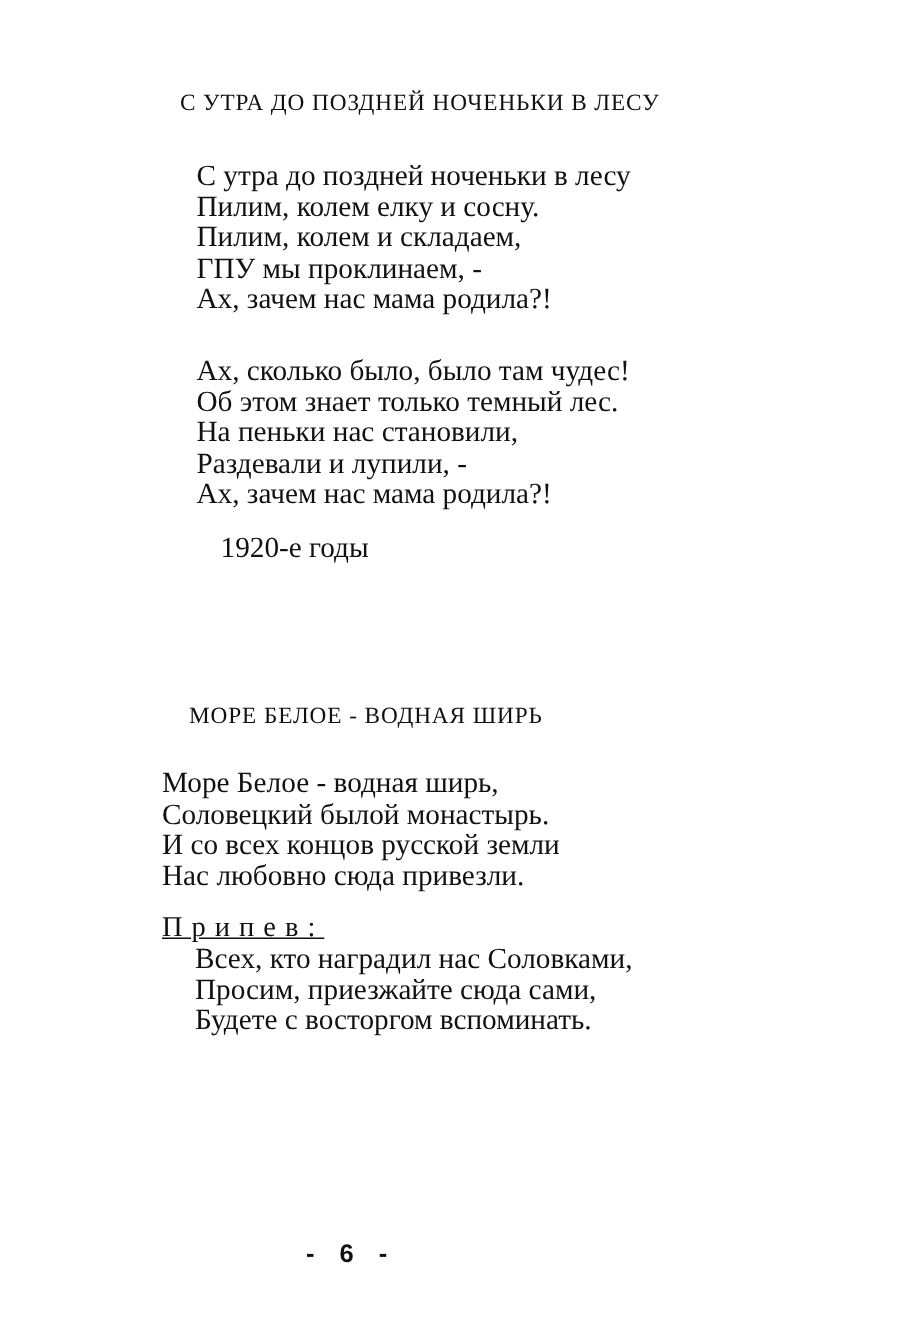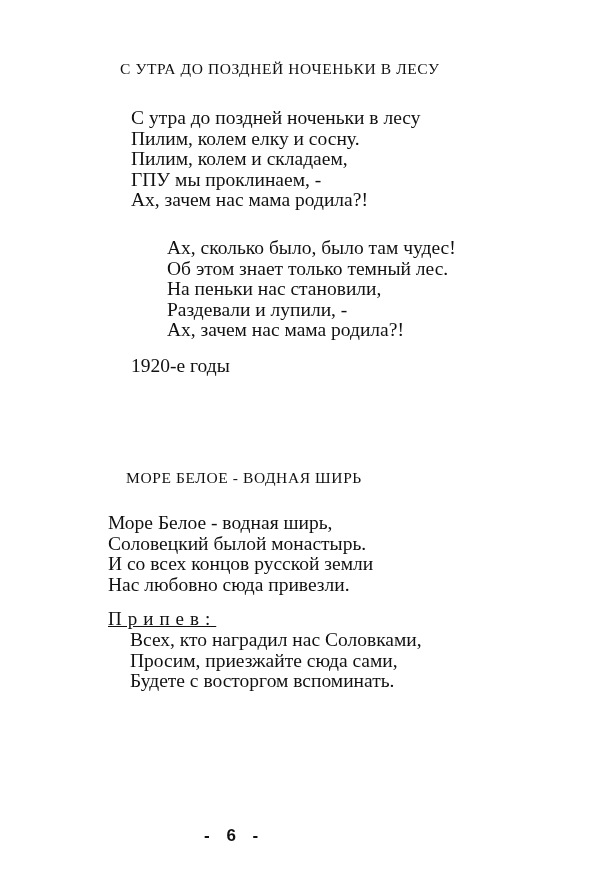--- a/index.html
+++ b/index.html
@@ -1,38 +1,38 @@
 <!DOCTYPE html>
 <html><head>
   <meta charset="utf-8">
   <style>
     html, body { margin: 0; padding: 0; background: #ffffff; }
     body { width: 600px; height: 882px; position: relative; overflow: hidden;
            font-family: "Liberation Serif", "DejaVu Serif", serif; color: #111; }
     .title { position: absolute; font-size: 15.5px; letter-spacing: 0.6px; text-transform: uppercase; white-space: nowrap; }
     .stanza { position: absolute; font-size: 19.5px; line-height: 20.5px; white-space: nowrap; }
     .stanza div { margin: 0; }
-    .date { position: absolute; font-size: 19.5px; white-space: nowrap; }
+    .date { position: absolute; font-size: 19.5px; white-space: nowrap; margin-left: 16px; }
     .refrain-label { position: absolute; font-size: 19px; letter-spacing: 6px; white-space: nowrap; text-decoration: underline; }
     .pagenum { position: absolute; font-family: "Liberation Sans", "DejaVu Sans", sans-serif; font-size: 17px; font-weight: bold; letter-spacing: 6px; white-space: nowrap; }
   </style>
 </head>
 <body>
 
 <div class="title" style="left:120px; top:60px;">С утра до поздней ноченьки в лесу</div>
 
 <div class="stanza" style="left:131px; top:108px;">
   <div>С утра до поздней ноченьки в лесу</div>
   <div>Пилим, колем елку и сосну.</div>
   <div>Пилим, колем и складаем,</div>
   <div>ГПУ мы проклинаем, -</div>
   <div>Ах, зачем нас мама родила?!</div>
 </div>
 
-<div class="stanza" style="left:131px; top:238px;margin-left:36px;">
+<div class="stanza" style="left:131px; top:238px;">
   <div>Ах, сколько было, было там чудес!</div>
   <div>Об этом знает только темный лес.</div>
   <div>На пеньки нас становили,</div>
   <div>Раздевали и лупили, -</div>
   <div>Ах, зачем нас мама родила?!</div>
 </div>
 
 <div class="date" style="left:131px; top:355px;">1920-е годы</div>
 
 <div class="title" style="left:126px; top:469px;">Море Белое - водная ширь</div>

